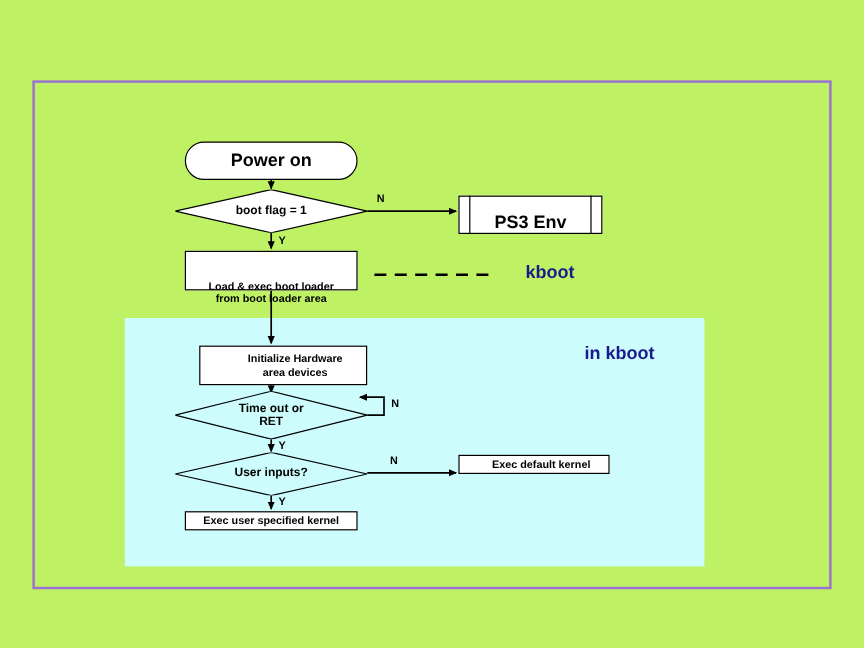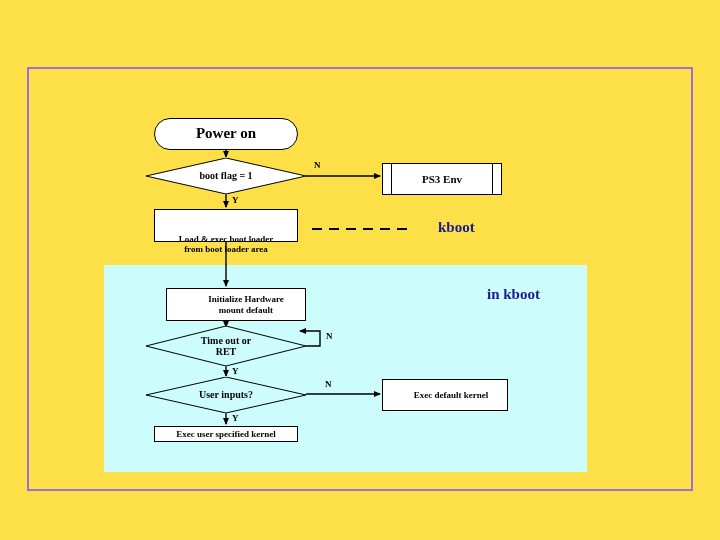--- a/index.html
+++ b/index.html
@@ -4,22 +4,22 @@
 <style>
   html, body {
     margin: 0;
     padding: 0;
     background: #ffffff;
   }
   #canvas {
     position: relative;
     width: 720px;
     height: 540px;
-    background: #fde047;
-    font-family: Liberation Serif, serif;
+    background: #bef264;
+    font-family: Liberation Sans, sans-serif;
     overflow: hidden;
   }
   
   .frame {
     position: absolute;
     left: 27px;
     top: 67px;
     width: 666px;
     height: 424px;
     border: 2px solid #9c6fd4;
@@ -57,21 +57,22 @@
     width: 144px;
     height: 32px;
     border-radius: 16px;
     font-size: 15px;
   }
   .ps3env {
     left: 382px;
     top: 163px;
     width: 120px;
     height: 32px;
-    font-size: 11px;
+    font-size: 15px;
+    align-items: flex-end;
   }
   .ps3env::before,
   .ps3env::after {
     content: "";
     position: absolute;
     top: -1px;
     width: 0;
     height: 32px;
     border-left: 1px solid #000000;
   }
@@ -88,21 +89,21 @@
     left: 166px;
     top: 288px;
     width: 140px;
     height: 33px;
     padding-left: 20px;
   }
   .execdefault {
     left: 382px;
     top: 379px;
     width: 126px;
-    height: 32px;
+    height: 16px;
     padding-left: 12px;
   }
   .execuser {
     left: 154px;
     top: 426px;
     width: 144px;
     height: 16px;
   }
   
   .diamond {
@@ -216,21 +217,21 @@
     </span>
   </div>
 
   <div class="bluelbl kboot-label">kboot</div>
 
   <div class="bluelbl inkboot-label">in kboot</div>
 
   <div class="box small-box inithw">
     <span style="display:block;">
       <span style="display:block;">Initialize Hardware</span>
-      <span style="display:block;">mount default</span>
+      <span style="display:block;">area devices</span>
     </span>
   </div>
 
   <div class="diamond d-timeout">
     <svg width="160" height="40" viewBox="0 0 160 40">
       <polygon points="80,0 160,20 80,40 0,20" fill="#ccfcfc" stroke="#000000" stroke-width="1"></polygon>
     </svg>
     <span class="dlabel" style="display:block;">
       <span style="display:block;">Time out or</span>
       <span style="display:block;">RET</span>

